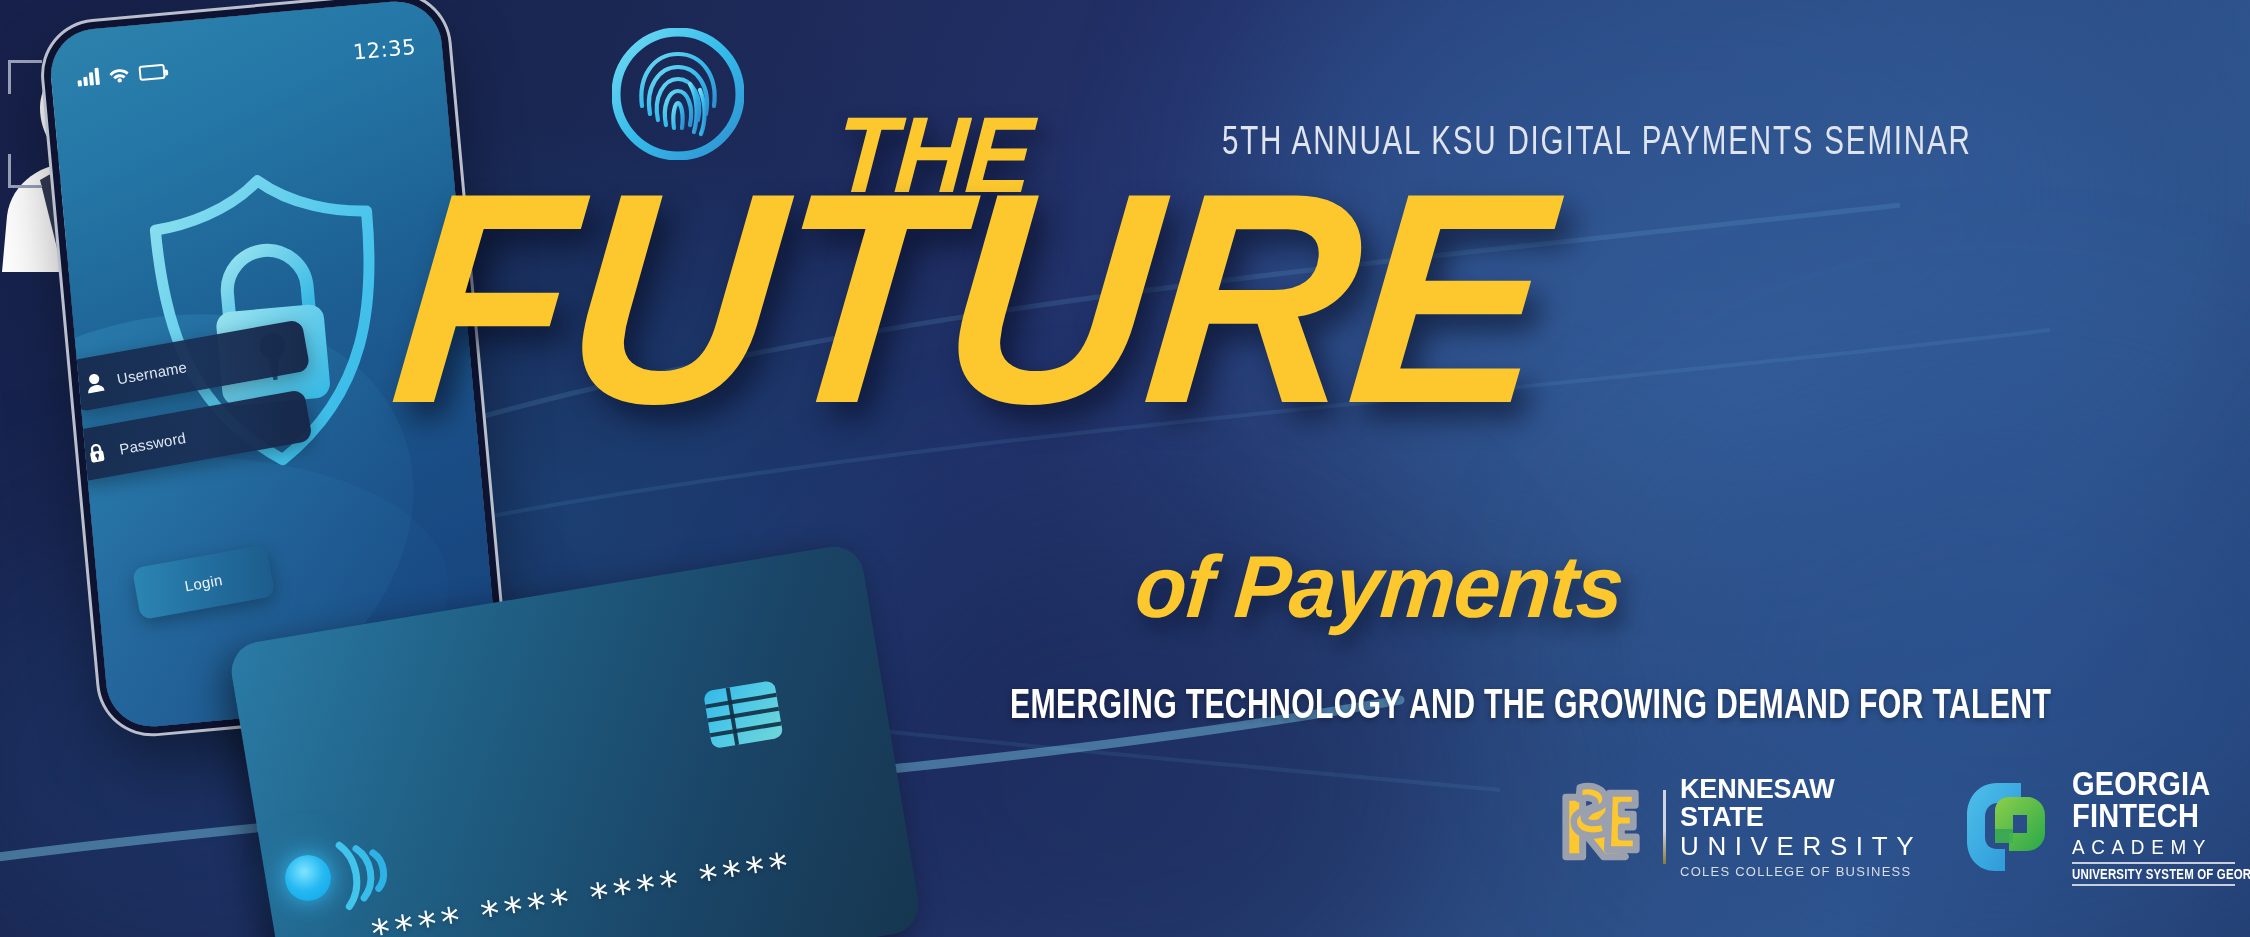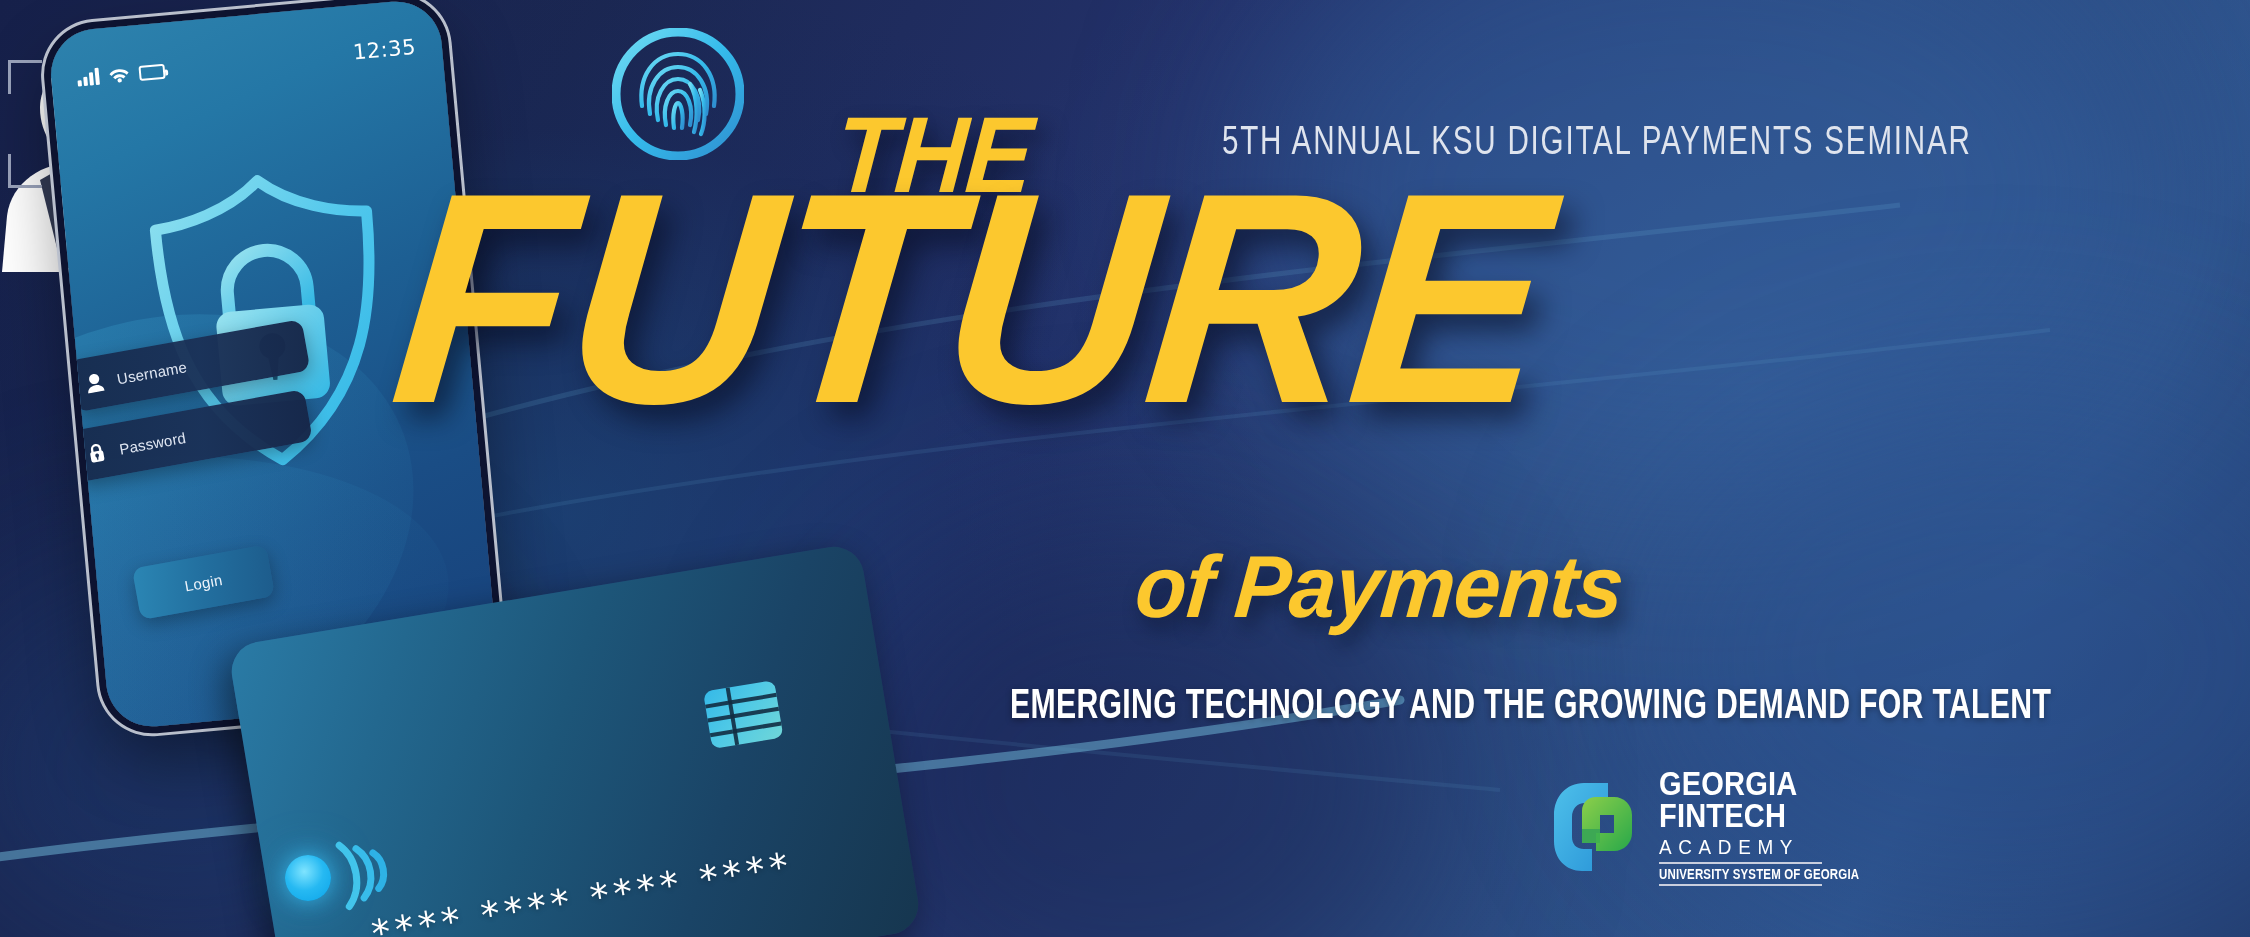--- a/index.html
+++ b/index.html
@@ -356,20 +356,35 @@
   <div id="glow-dot"></div>
 
   <div id="tagline">5TH ANNUAL KSU DIGITAL PAYMENTS SEMINAR</div>
   <div id="the">THE</div>
   <div id="future">FUTURE</div>
   <div id="of-payments">of Payments</div>
   <div id="subtitle">EMERGING TECHNOLOGY AND THE GROWING DEMAND FOR TALENT</div>
 
   <div id="logos">
 
+    <div class="logo-ksu">
+      <svg width="100" height="100" viewBox="0 0 100 100">
+        <g stroke="#9aa0ae" stroke-width="7" stroke-linejoin="round" fill="#fdc82f">
+          <path d="M16 20 h17 v22 l20 -22 h21 L50 46 l26 34 H54 L33 54 v26 H16 z"></path>
+          <path d="M60 16 h26 v12 H72 v9 h12 v13 H72 v10 h15 v13 H58 z"></path>
+        </g>
+        <path d="M30 10 c14 -4 26 2 26 12 c0 12 -22 10 -22 18 c0 6 10 8 20 4 l3 12 c-16 6 -33 2 -33 -12 c0 -13 22 -11 22 -18 c0 -5 -8 -7 -17 -4 z" fill="#fdc82f" stroke="#9aa0ae" stroke-width="6.5" stroke-linejoin="round"></path>
+      </svg>
+      <div class="ksu-divider"></div>
+      <div class="ksu-text">
+        <div class="ksu-l1">KENNESAW STATE</div>
+        <div class="ksu-l2">UNIVERSITY</div>
+        <div class="ksu-l3">COLES COLLEGE OF BUSINESS</div>
+      </div>
+    </div>
 
     <div class="logo-gfa">
       <svg width="96" height="100" viewBox="0 0 96 100">
         <defs>
           <linearGradient id="gblue" x1="0" y1="0" x2="1" y2="1">
             <stop offset="0%" stop-color="#4ec0ea"></stop>
               <stop offset="100%" stop-color="#2a95d8"></stop>
           </linearGradient>
           <linearGradient id="ggreen" x1="0" y1="0" x2="1" y2="1">
             <stop offset="0%" stop-color="#8ccf4a"></stop>

